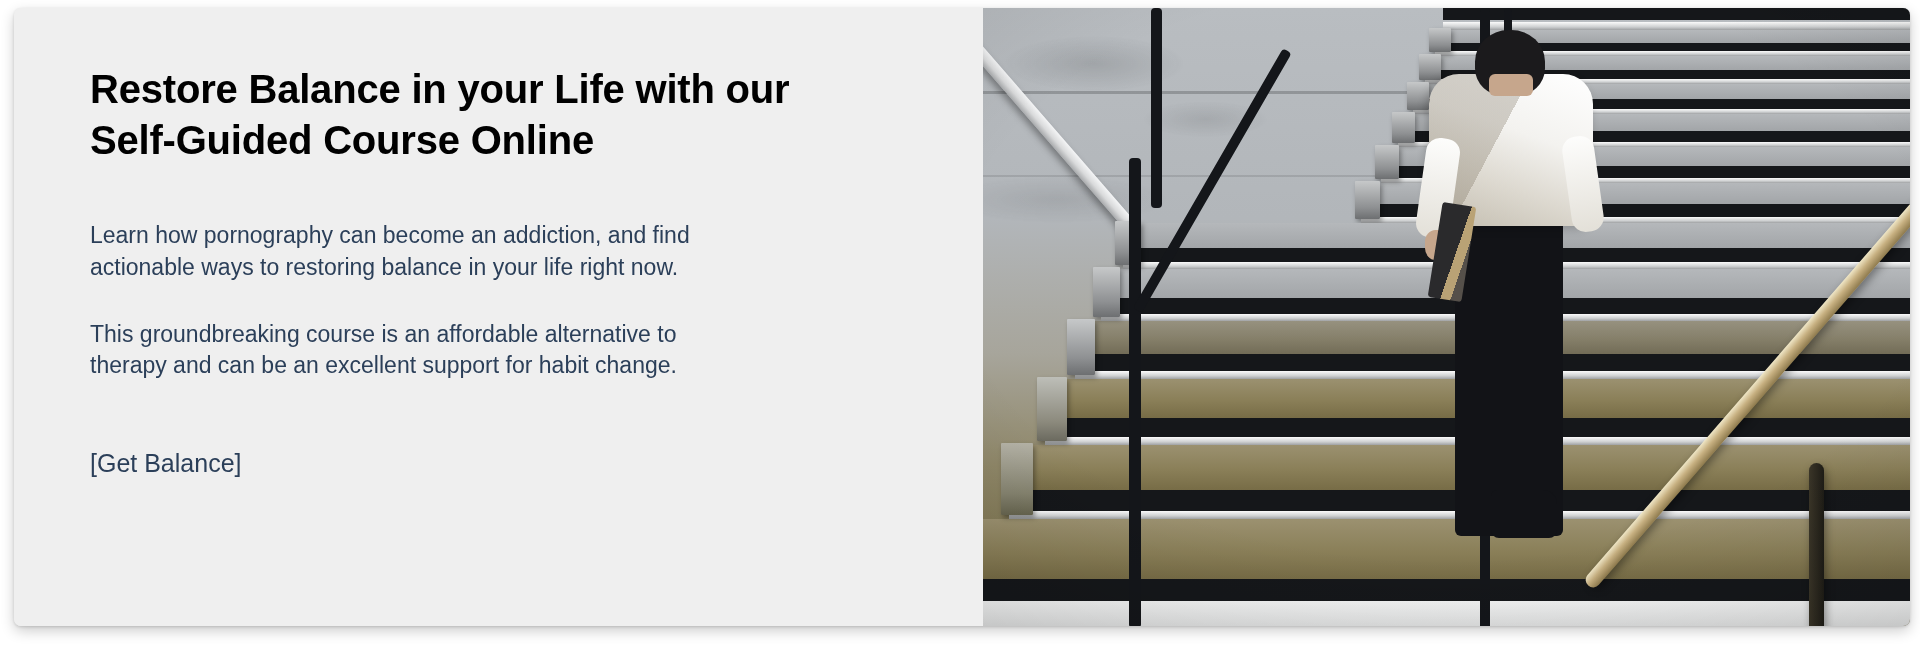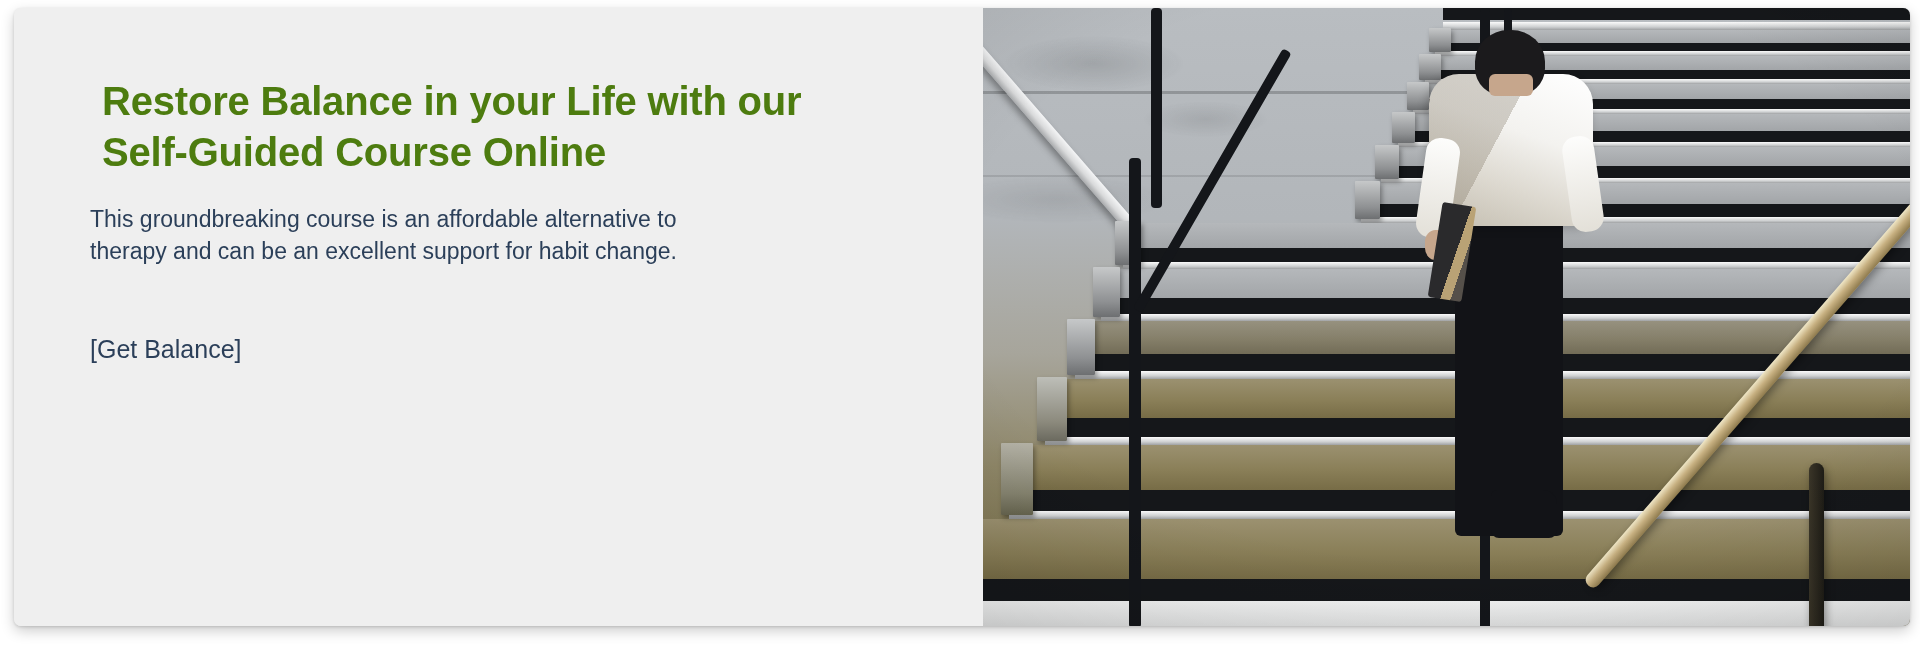--- a/index.html
+++ b/index.html
@@ -42,40 +42,40 @@
   .text-panel {
     position: relative;
     width: 969px;
     flex: 0 0 969px;
     background: #efefef;
     box-sizing: border-box;
     padding: 56px 60px 40px 76px;
   }
 
   .headline {
-    margin: 12px;
+    margin: 0;
     font-size: 40px;
     line-height: 1.28;
     font-weight: bold;
-    color: #4d7c0f;
+    color: #000000;
     letter-spacing: -0.2px;
     max-width: 730px;
   }
 
   .body-copy {
     margin: 0;
     font-size: 23px;
     line-height: 1.36;
     color: #2b3f59;
     max-width: 640px;
     font-weight: normal;
   }
 
   .para-1 { margin-top: 54px; }
-  .para-2 { margin-top: 26px; }
+  .para-2 { margin-top: 36px; }
 
   .cta-link {
     display: inline-block;
     margin-top: 67px;
     font-size: 25px;
     line-height: 1.2;
     color: #2b3f59;
     text-decoration: none;
     cursor: pointer;
     font-weight: normal;
@@ -260,20 +260,21 @@
 <body>
 
 <div class="canvas">
 
   <div class="promo-card">
 
     <div class="text-panel">
 
       <h1 class="headline">Restore Balance in your Life with our Self-Guided Course Online</h1>
 
+      <p class="body-copy para-1">Learn how pornography can become an addiction, and find actionable ways to restoring balance in your life right now.</p>
 
       <p class="body-copy para-2">This groundbreaking course is an affordable alternative to therapy and can be an excellent support for habit change.</p>
 
       <a class="cta-link" href="#">[Get Balance]</a>
     </div>
 
     <div class="photo-panel">
       <div class="photo">
 
         <div class="wall"></div>

